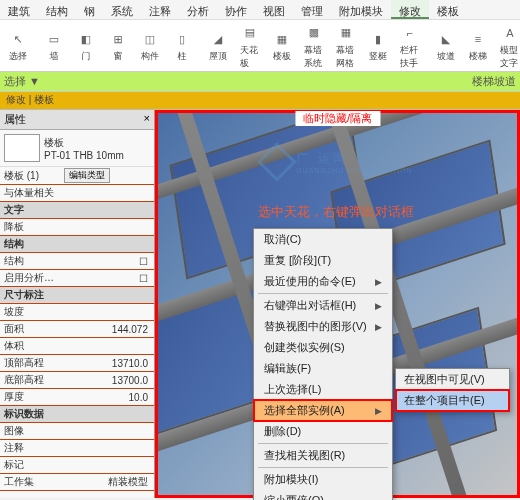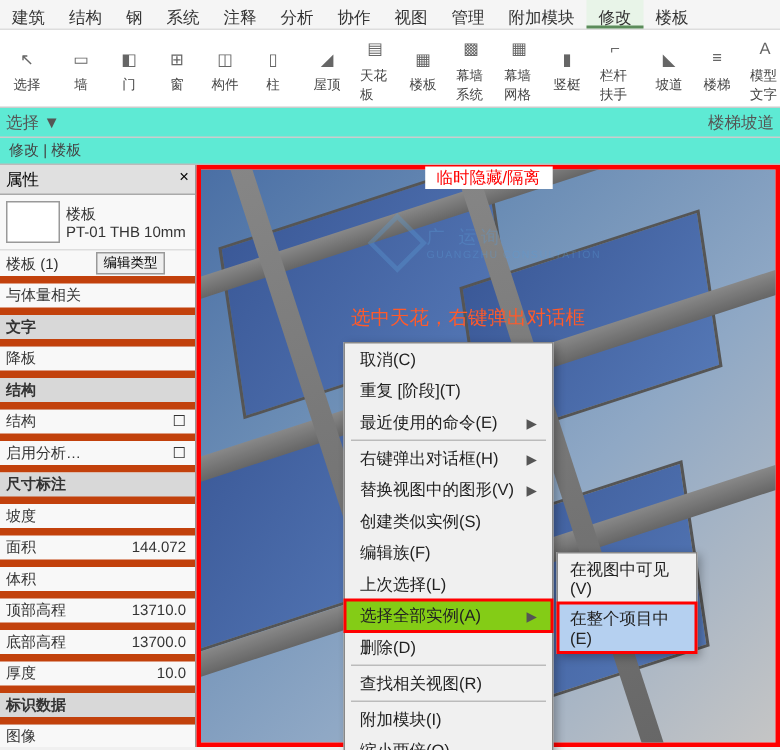--- a/index.html
+++ b/index.html
@@ -6,44 +6,44 @@
 body{width:520px;height:500px;background:#f0f0f0;overflow:hidden;position:relative}
 .ribbon{height:72px;background:#fff;border-bottom:1px solid #ccc}
 .ribbon-tabs{height:20px;display:flex;background:#f5f5f5;border-bottom:1px solid #ddd}
 .rtab{padding:4px 8px;color:#333;cursor:pointer}
 .rtab.active{background:#e8f4e8;border-bottom:2px solid #5b8c5a}
 .ribbon-tools{height:52px;display:flex;align-items:center;padding:2px 4px;gap:4px}
 .tool{display:flex;flex-direction:column;align-items:center;gap:1px;padding:1px 4px}
 .tool-icon{width:20px;height:20px;display:flex;align-items:center;justify-content:center;color:#666}
 .tool-label{font-size:9px;color:#444}
 .sep{width:1px;height:40px;background:#ddd}
-.sel-row{height:20px;background:#5eead4;border-bottom:1px solid #ccc;display:flex;align-items:center;padding:0 4px;font-size:10px;color:#555}
+.sel-row{height:20px;background:#bef264;border-bottom:1px solid #ccc;display:flex;align-items:center;padding:0 4px;font-size:10px;color:#555}
 .main{display:flex;height:388px}
-.props{width:131px;background:#f8f8f8;border-right:1px solid #999;overflow:hidden}
+.props{width:155px;background:#f8f8f8;border-right:1px solid #999;overflow:hidden}
 .props-hdr{background:#e0e0e0;padding:2px 4px;display:flex;justify-content:space-between;border-bottom:1px solid #aaa}
 .props-thumb{display:flex;align-items:center;padding:4px;gap:4px;border-bottom:1px solid #ddd}
 .thumb-box{width:36px;height:28px;background:#fff;border:1px solid #999}
 .thumb-txt{font-size:10px;color:#333}
-.props-row{display:flex;align-items:center;padding:1px 4px;border-bottom:5px solid #c2410c}
+.props-row{display:flex;align-items:center;padding:1px 4px;border-bottom:1px solid #c2410c}
 .props-row.grp{background:#d8d8d8;font-weight:bold}
 .pk{width:60px;font-size:10px;color:#333}
 .pv{flex:1;font-size:10px;color:#333;text-align:right;padding-right:2px}
 .editbtn{font-size:9px;padding:0 4px;border:1px solid #999;background:#eee}
 .viewport{flex:1;position:relative;border:3px solid red;background:linear-gradient(135deg,#4a6fa5 0%,#6b8db5 30%,#8fa8c5 60%,#c5c5c5 100%)}
 .vp-title{position:absolute;top:-2px;left:50%;transform:translateX(-50%);background:#fff;padding:0 8px;font-size:11px;color:red;z-index:2}
 .model-bg{position:absolute;inset:0;overflow:hidden}
 .panel{position:absolute;background:linear-gradient(135deg,#3b5998,#5477b5);border:2px solid #555;transform:skewY(-18deg) skewX(8deg)}
 .beam{position:absolute;background:linear-gradient(to bottom,#888,#666);transform:rotate(-18deg)}
 .hint{position:absolute;top:90px;left:100px;color:#ff5a2a;font-size:13px;font-weight:normal;z-index:3}
 .ctx{position:absolute;top:115px;left:95px;width:140px;background:#f0f0f0;border:1px solid #888;box-shadow:2px 2px 6px rgba(0,0,0,0.3);z-index:5}
 .ctx-item{padding:3px 10px;font-size:11px;color:#222;display:flex;justify-content:space-between;align-items:center}
-.ctx-item.hl{background:#84cc16;outline:2px solid red;outline-offset:-1px}
+.ctx-item.hl{background:#fdba74;outline:2px solid red;outline-offset:-1px}
 .ctx-sep{height:1px;background:#bbb;margin:1px 4px}
 .arrow{font-size:9px;color:#555}
-.sub{position:absolute;top:255px;left:237px;width:94px;background:#f0f0f0;border:1px solid #888;box-shadow:2px 2px 6px rgba(0,0,0,0.3);z-index:6}
+.sub{position:absolute;top:255px;left:237px;width:115px;background:#f0f0f0;border:1px solid #888;box-shadow:2px 2px 6px rgba(0,0,0,0.3);z-index:6}
 .sub-item{padding:3px 8px;font-size:11px;color:#222}
 .sub-item.sel{background:#b5d0f0;outline:2px solid red;outline-offset:-1px}
 .wm{position:absolute;top:35px;left:50%;transform:translateX(-50%);opacity:0.35;z-index:1;display:flex;align-items:center;gap:6px}
 .wm-icon{width:28px;height:28px;border:3px solid #5b9bd5;transform:rotate(45deg)}
 .wm-txt{font-size:12px;color:#5b9bd5;letter-spacing:3px}
 .wm-sub{font-size:7px;color:#5b9bd5;letter-spacing:1px}
 </style>
 </head>
 <body>
 
@@ -129,21 +129,21 @@
       <div class="tool">
         <div class="tool-icon">A</div>
         <div class="tool-label">模型文字</div>
       </div>
     </div>
 </div>
 <div class="sel-row">
   <span>选择 ▼</span>
   <span style="margin-left:auto">楼梯坡道</span>
 </div>
-<div style="height:18px;background:#5eead4;border-bottom:1px solid #bbb;padding:1px 6px;font-size:10px;color:#444">修改 | 楼板</div>
+<div style="height:18px;background:#eab308;border-bottom:1px solid #bbb;padding:1px 6px;font-size:10px;color:#444">修改 | 楼板</div>
 
 <div class="main">
   <div class="props">
     <div class="props-hdr">
       <span>属性</span>
       <span>×</span>
     </div>
     <div class="props-thumb">
       <div class="thumb-box"></div>
       <div>

